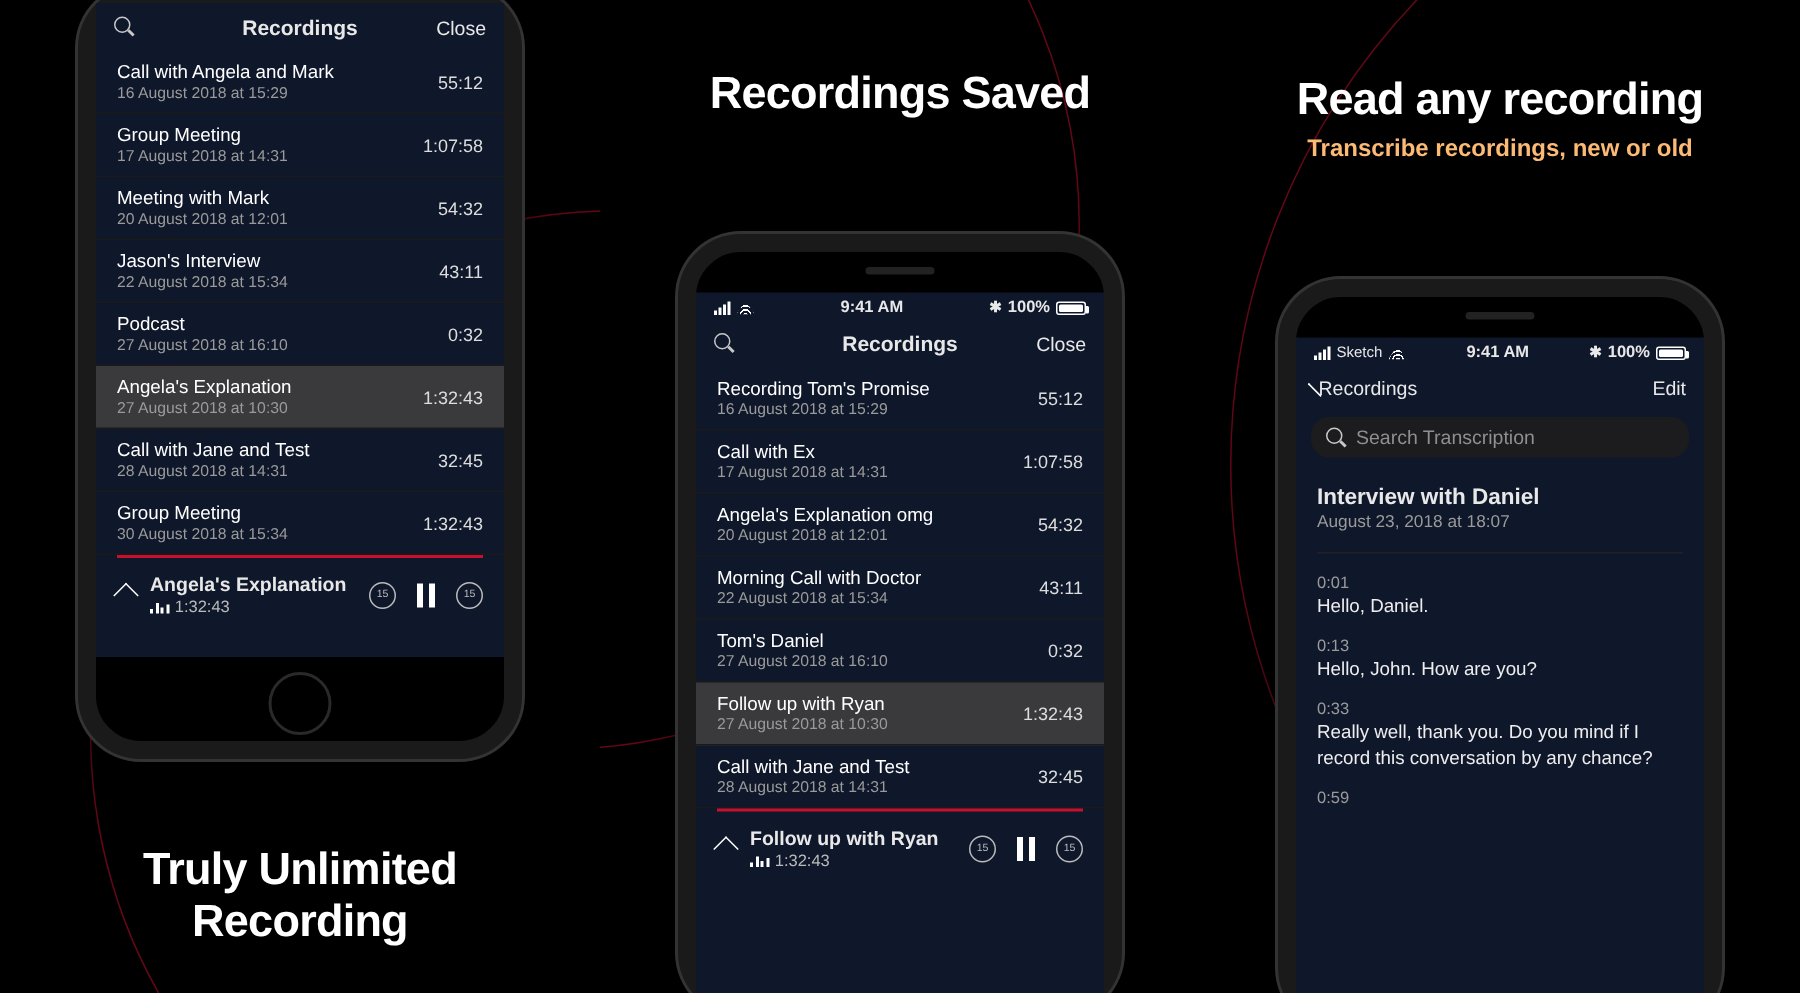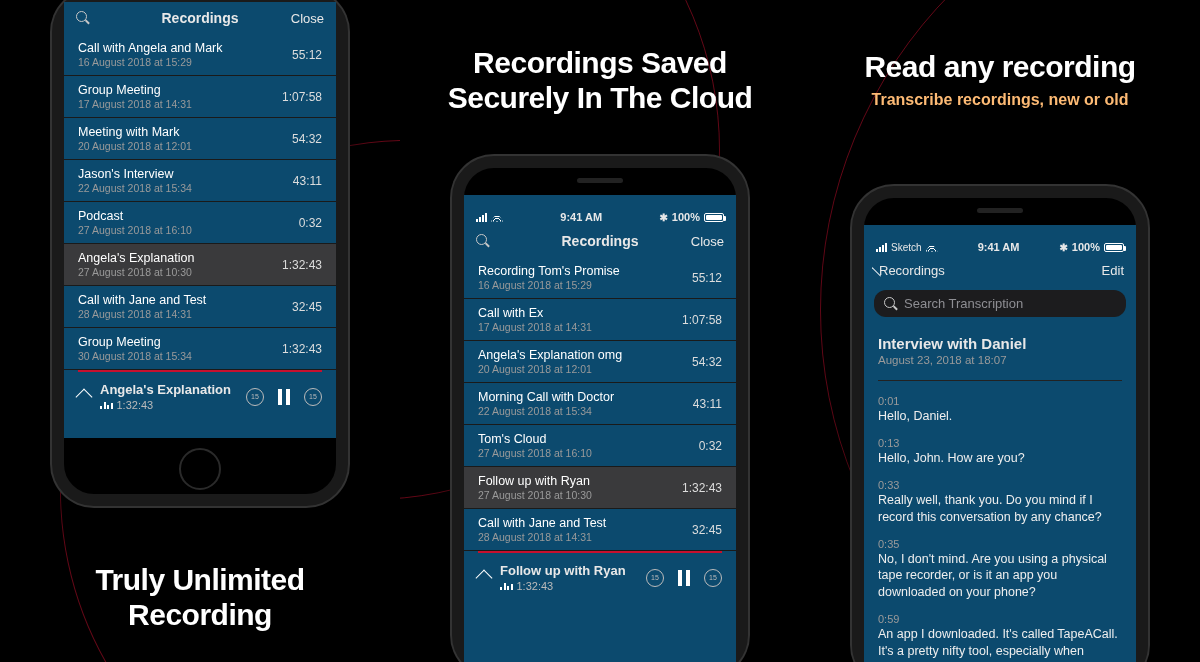--- a/index.html
+++ b/index.html
@@ -19,35 +19,35 @@
 .panel3 .headblock { position: absolute; left: 0; right: 0; top: 50px; }
 
 
 .phone { position: absolute; width: 296px; left: 50%; transform: translateX(-50%);
   background: #000; border: 12px solid #1a1a1a; border-radius: 42px;
   box-shadow: 0 0 0 2px #333, 0 10px 40px rgba(0,0,0,0.6); }
 .phone .earpiece { width: 46px; height: 5px; background: #222; border-radius: 3px;
   margin: 10px auto 12px; }
 .phone .homebtn { width: 42px; height: 42px; border: 2px solid #2a2a2a; border-radius: 50%;
   margin: 10px auto; }
-.screen { background: #0c4a6e; color: #e8e8e8; font-size: 12px; }
+.screen { background: #0f172a; color: #e8e8e8; font-size: 12px; }
 
 
 .panel1 .phone { top: -10px; height: 516px; }
 .panel1 .phone .screen { height: 436px; overflow: hidden; }
 
 .panel2 .phone { top: 156px; }
 .panel2 .phone .screen { height: 470px; overflow: hidden; }
 
 .panel3 .phone { top: 186px; }
 .panel3 .phone .screen { height: 450px; overflow: hidden; }
 
 
 .statusbar { display: flex; justify-content: space-between; align-items: center;
-  padding: 4px 12px 2px; font-size: 11px; font-weight: 600; margin-top: 12px; }
+  padding: 4px 12px 2px; font-size: 11px; font-weight: 600; }
 .sb-left, .sb-right { display: flex; align-items: center; gap: 4px; }
 .sb-left .carrier { font-size: 10px; font-weight: 500; }
 
 
 .navbar { display: flex; align-items: center; padding: 8px 12px; font-size: 14px; }
 .navbar .title { flex: 1; text-align: center; font-weight: 600; }
 .navbar .left, .navbar .right { width: 60px; font-size: 13px; }
 .navbar .right { text-align: right; }
 .navbar .left { text-align: left; display: flex; align-items: center; gap: 2px; }
 .searchbar { margin: 4px 10px 8px; background: #1c1c1e; border-radius: 12px;
@@ -225,21 +225,20 @@
       <div>Truly Unlimited</div>
       <div>Recording</div>
     </div>
   </div>
 
   <div class="panel panel2">
     <div class="arc"></div>
 
     <div class="headline">
       <div>Recordings Saved</div>
-      <div>Securely In The Cloud</div>
     </div>
 
     <div class="phone">
       <div class="earpiece"></div>
       <div class="screen">
 
         <div class="statusbar">
           <div class="sb-left">
             <span class="sig">
                 <i></i>
@@ -289,21 +288,21 @@
             </div>
             <div class="row">
               <div class="meta">
                 <div class="name">Morning Call with Doctor</div>
                 <div class="date">22 August 2018 at 15:34</div>
               </div>
               <div class="dur">43:11</div>
             </div>
             <div class="row">
               <div class="meta">
-                <div class="name">Tom's Cloud</div>
+                <div class="name">Tom's Daniel</div>
                 <div class="date">27 August 2018 at 16:10</div>
               </div>
               <div class="dur">0:32</div>
             </div>
             <div class="row selected">
               <div class="meta">
                 <div class="name">Follow up with Ryan</div>
                 <div class="date">27 August 2018 at 10:30</div>
               </div>
               <div class="dur">1:32:43</div>
@@ -408,26 +407,21 @@
             </div>
             <div class="tline">
               <div class="tt">0:13</div>
               <div class="tx">Hello, John. How are you?</div>
             </div>
             <div class="tline">
               <div class="tt">0:33</div>
               <div class="tx">Really well, thank you. Do you mind if I record this conversation by any chance?</div>
             </div>
             <div class="tline">
-              <div class="tt">0:35</div>
-              <div class="tx">No, I don't mind. Are you using a physical tape recorder, or is it an app you downloaded on your phone?</div>
-            </div>
-            <div class="tline">
               <div class="tt">0:59</div>
-              <div class="tx">An app I downloaded. It's called TapeACall. It's a pretty nifty tool, especially when</div>
             </div>
           </div>
 
       </div>
     </div>
   </div>
 
 </div>
 
 </body></html>

